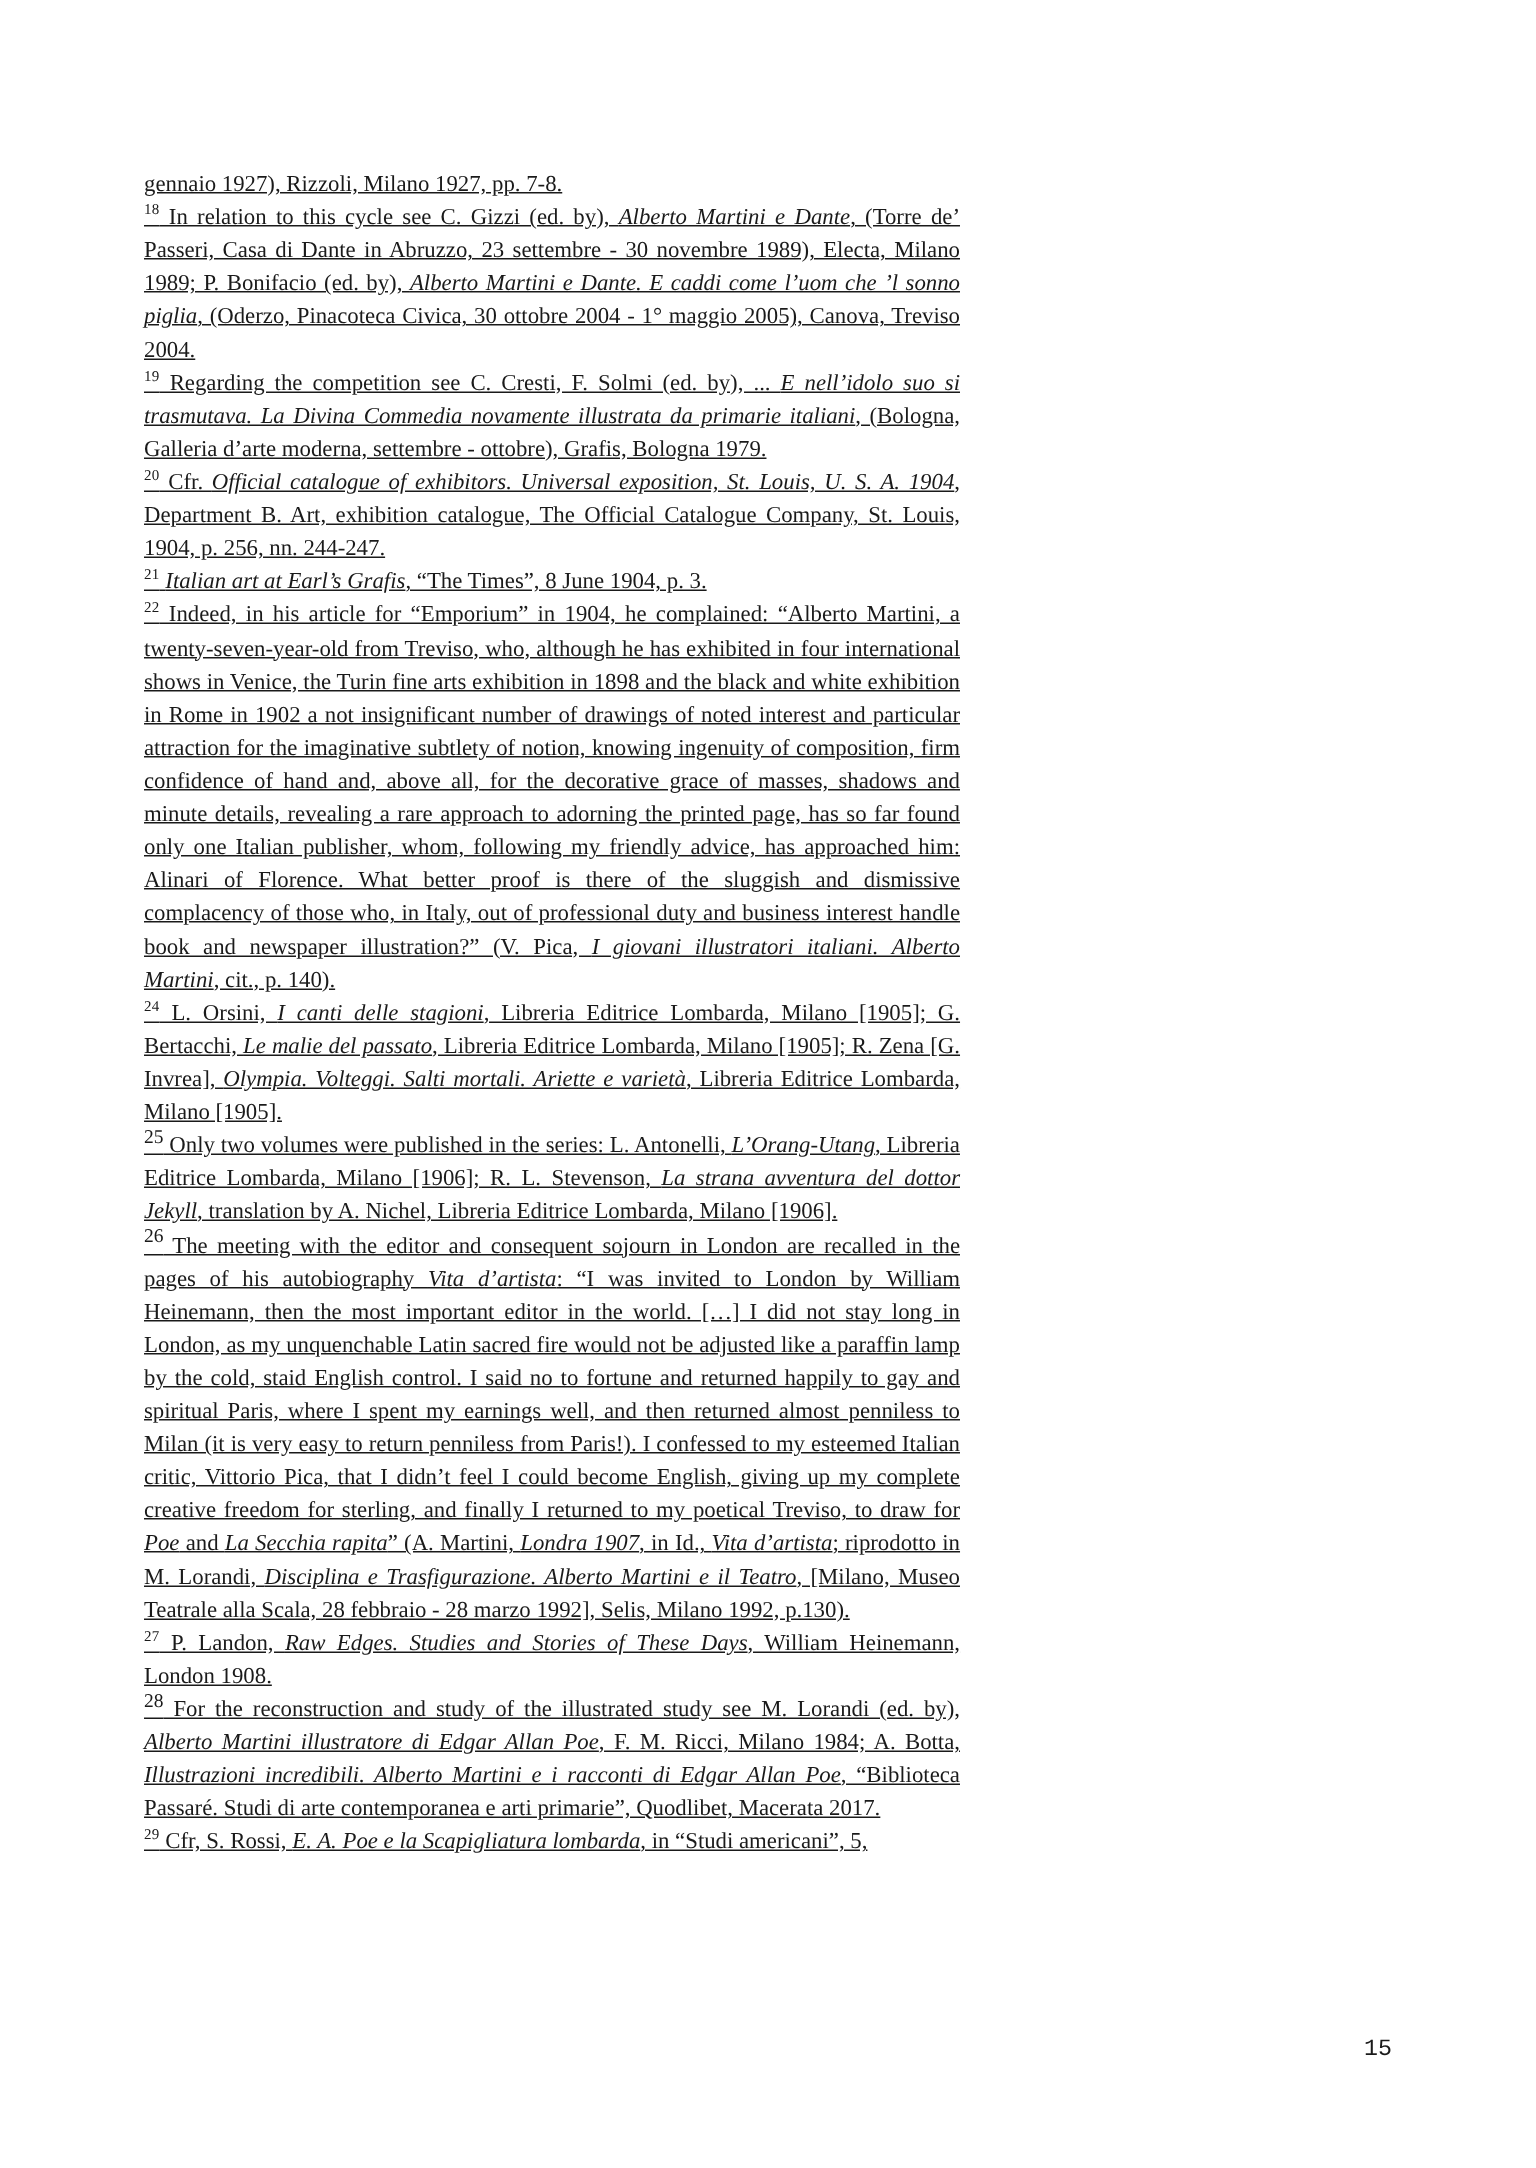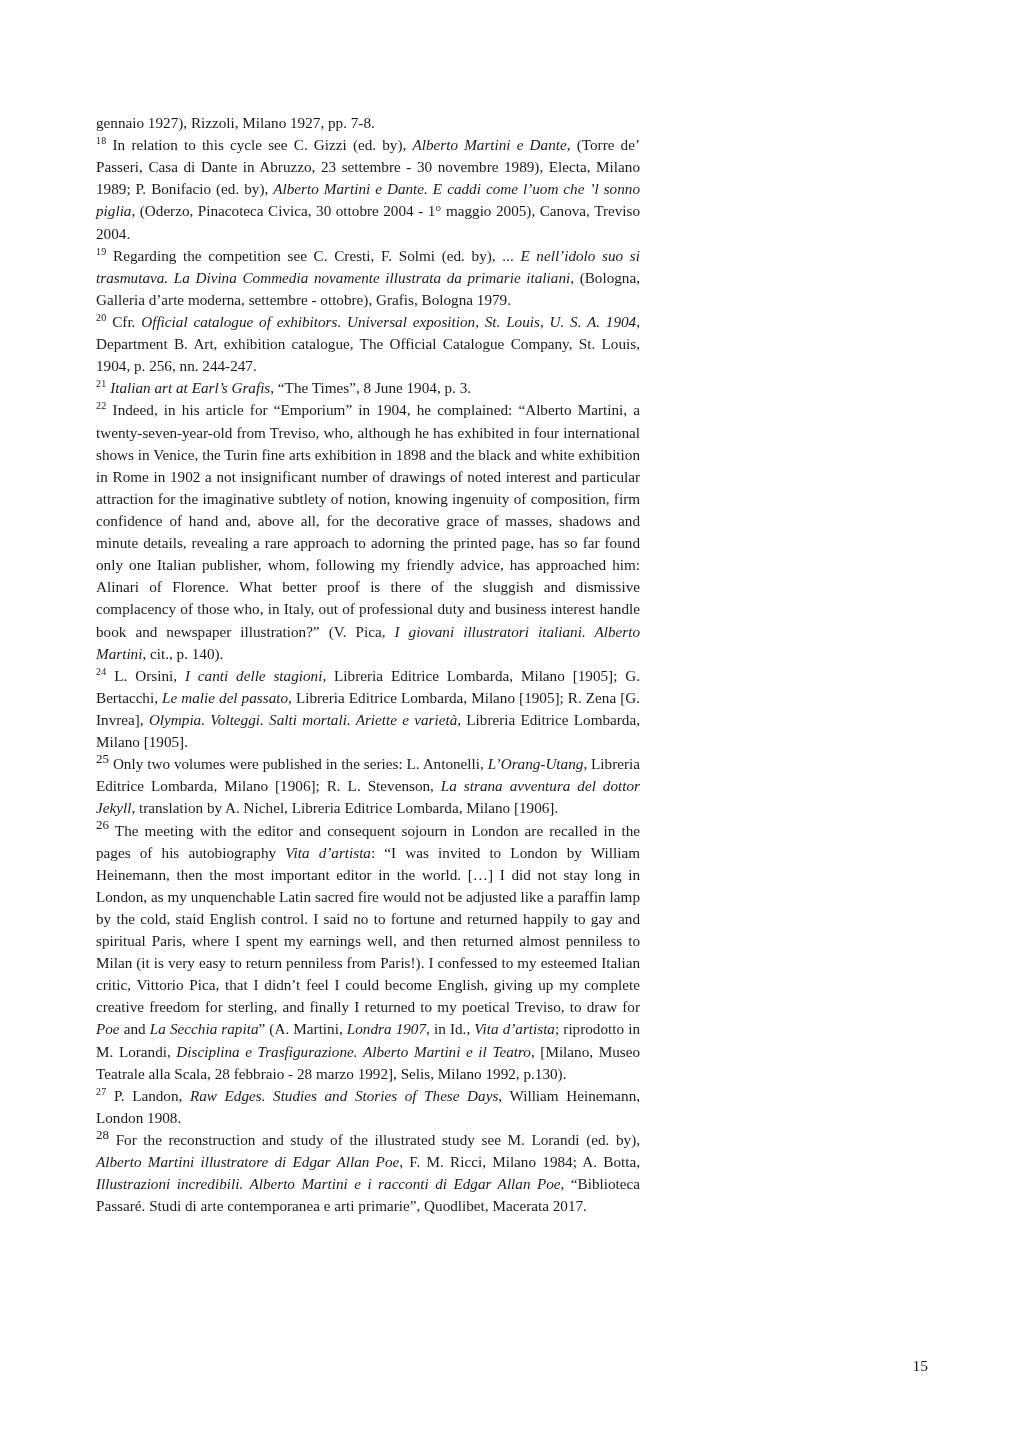--- a/index.html
+++ b/index.html
@@ -22,20 +22,21 @@
     top: 112px;
     width: 544px;
   }
   .note {
     font-size: 15.2px;
     line-height: 1.455;
     text-align: justify;
     text-justify: inter-word;
     margin: 0;
     hyphens: none;
+    text-decoration: underline;
   }
   .note .sup {
     font-size: 10px;
     vertical-align: super;
     line-height: 0;
     letter-spacing: 0.2px;
   }
   .note .mark {
     font-size: 13px;
     vertical-align: super;
@@ -43,21 +44,21 @@
     margin-top: 24px;
   }
   i, .it {
     font-style: italic;
   }
   .folio {
     position: absolute;
     right: 96px;
     bottom: 70px;
     font-size: 15.5px;
-    font-family: Liberation Serif, serif;
+    font-family: Liberation Mono, monospace;
     color: #1a1a1a;
   }
   .firstline {
     text-indent: 0;
   }
 </style>
 </head>
 <body>
 
 <div class="page">
@@ -80,18 +81,19 @@
     <p class="note"><span class="sup">24</span> L. Orsini, <i>I canti delle stagioni</i>, Libreria Editrice Lombarda, Milano [1905]; G. Bertacchi, <i>Le malie del passato</i>, Libreria Editrice Lombarda, Milano [1905]; R. Zena [G. Invrea], <i>Olympia. Volteggi. Salti mortali. Ariette e varietà</i>, Libreria Editrice Lombarda, Milano [1905].</p>
 
     <p class="note"><span class="mark">25</span> Only two volumes were published in the series: L. Antonelli, <i>L’Orang-Utang</i>, Libreria Editrice Lombarda, Milano [1906]; R. L. Stevenson, <i>La strana avventura del dottor Jekyll</i>, translation by A. Nichel, Libreria Editrice Lombarda, Milano [1906].</p>
 
     <p class="note"><span class="mark">26</span> The meeting with the editor and consequent sojourn in London are recalled in the pages of his autobiography <i>Vita d’artista</i>: “I was invited to London by William Heinemann, then the most important editor in the world. […] I did not stay long in London, as my unquenchable Latin sacred fire would not be adjusted like a paraffin lamp by the cold, staid English control. I said no to fortune and returned happily to gay and spiritual Paris, where I spent my earnings well, and then returned almost penniless to Milan (it is very easy to return penniless from Paris!). I confessed to my esteemed Italian critic, Vittorio Pica, that I didn’t feel I could become English, giving up my complete creative freedom for sterling, and finally I returned to my poetical Treviso, to draw for <i>Poe</i> and <i>La Secchia rapita</i>” (A. Martini, <i>Londra 1907</i>, in Id., <i>Vita d’artista</i>; riprodotto in M. Lorandi, <i>Disciplina e Trasfigurazione. Alberto Martini e il Teatro</i>, [Milano, Museo Teatrale alla Scala, 28 febbraio - 28 marzo 1992], Selis, Milano 1992, p.130).</p>
 
     <p class="note"><span class="sup">27</span> P. Landon, <i>Raw Edges. Studies and Stories of These Days</i>, William Heinemann, London 1908.</p>
 
     <p class="note"><span class="mark">28</span> For the reconstruction and study of the illustrated study see M. Lorandi (ed. by), <i>Alberto Martini illustratore di Edgar Allan Poe</i>, F. M. Ricci, Milano 1984; A. Botta, <i>Illustrazioni incredibili. Alberto Martini e i racconti di Edgar Allan Poe</i>, “Biblioteca Passaré. Studi di arte contemporanea e arti primarie”, Quodlibet, Macerata 2017.</p>
 
+    <p class="note"><span class="sup">29</span> Cfr, S. Rossi, <i>E. A. Poe e la Scapigliatura lombarda</i>, in “Studi americani”, 5,</p>
 
   </div>
 
   <div class="folio">15</div>
 
 </div>
 
 </body></html>

